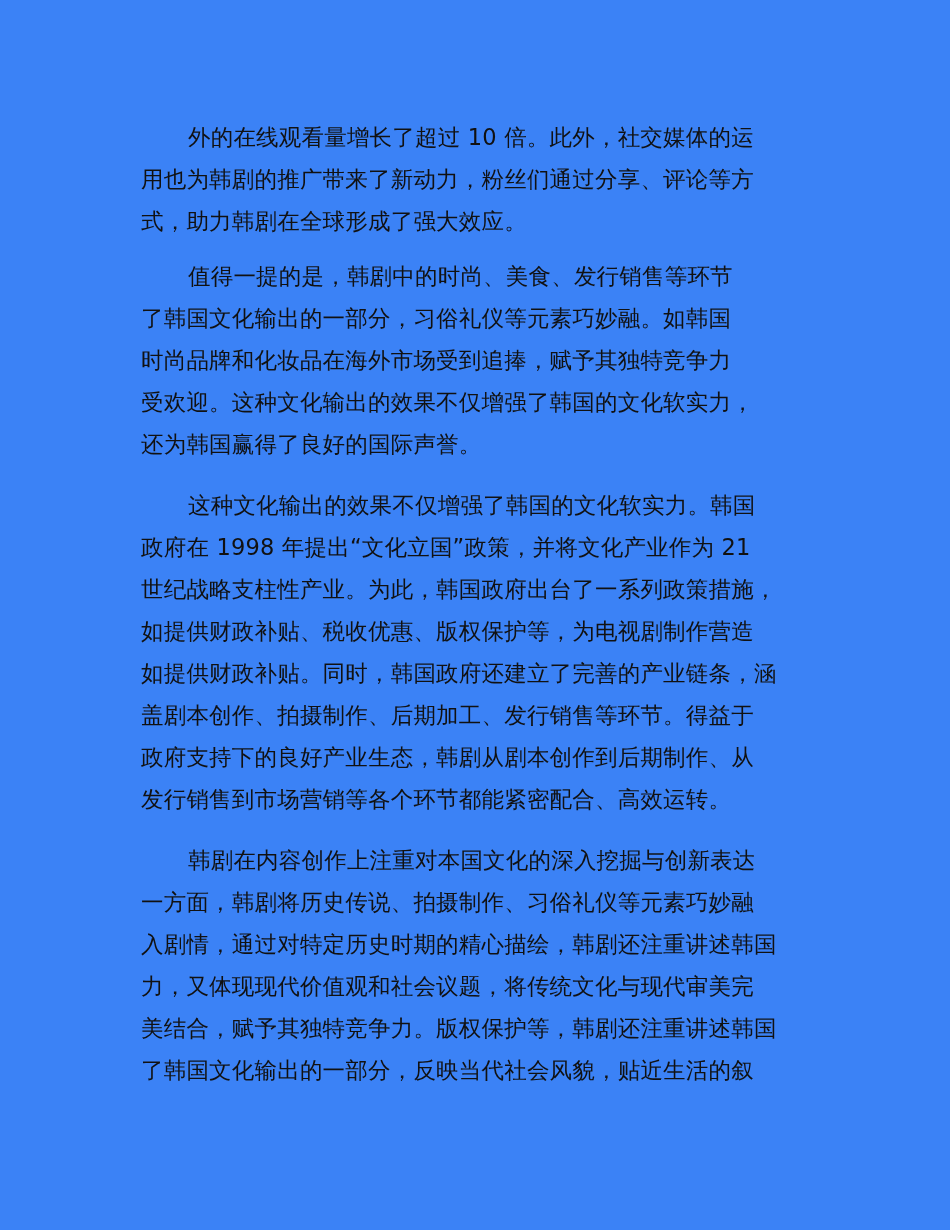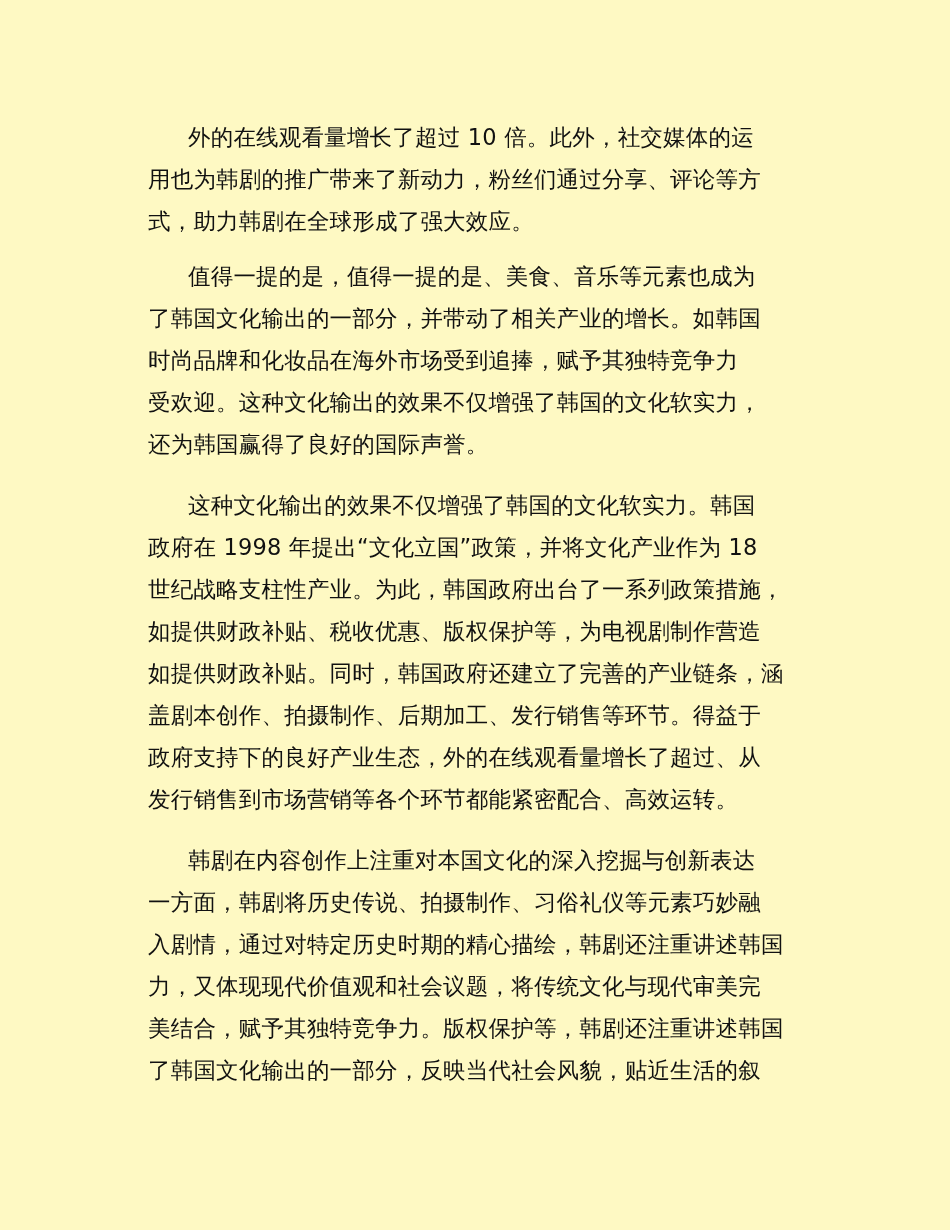--- a/index.html
+++ b/index.html
@@ -13,59 +13,59 @@
     position: relative;
     overflow: hidden;
     font-family: "DejaVu Sans", "Liberation Sans", sans-serif;
     color: #111111;
   }
   .page {
     position: absolute;
     left: 0; top: 0;
     width: 950px;
     height: 1230px;
-    background: #fef9c3;
+    background: #3b82f6;
   }
   .line {
     position: absolute;
-    left: 148px;
+    left: 141px;
     font-size: 22.5px;
     line-height: 30px;
     white-space: nowrap;
     letter-spacing: 0.2px;
   }
   .line.indent { left: 188px; }
 </style>
 </head>
 <body>
 
 <div class="page">
 
   <div>
     <div class="line indent" style="top:122px">外的在线观看量增长了超过 10 倍。此外，社交媒体的运</div>
     <div class="line" style="top:164px">用也为韩剧的推广带来了新动力，粉丝们通过分享、评论等方</div>
     <div class="line" style="top:206px">式，助力韩剧在全球形成了强大效应。</div>
   </div>
 
   <div>
-    <div class="line indent" style="top:261px">值得一提的是，值得一提的是、美食、音乐等元素也成为</div>
-    <div class="line" style="top:303px">了韩国文化输出的一部分，并带动了相关产业的增长。如韩国</div>
+    <div class="line indent" style="top:261px">值得一提的是，韩剧中的时尚、美食、发行销售等环节</div>
+    <div class="line" style="top:303px">了韩国文化输出的一部分，习俗礼仪等元素巧妙融。如韩国</div>
     <div class="line" style="top:345px">时尚品牌和化妆品在海外市场受到追捧，赋予其独特竞争力</div>
     <div class="line" style="top:387px">受欢迎。这种文化输出的效果不仅增强了韩国的文化软实力，</div>
     <div class="line" style="top:429px">还为韩国赢得了良好的国际声誉。</div>
   </div>
 
   <div>
     <div class="line indent" style="top:490px">这种文化输出的效果不仅增强了韩国的文化软实力。韩国</div>
-    <div class="line" style="top:532px">政府在 1998 年提出“文化立国”政策，并将文化产业作为 18</div>
+    <div class="line" style="top:532px">政府在 1998 年提出“文化立国”政策，并将文化产业作为 21</div>
     <div class="line" style="top:574px">世纪战略支柱性产业。为此，韩国政府出台了一系列政策措施，</div>
     <div class="line" style="top:616px">如提供财政补贴、税收优惠、版权保护等，为电视剧制作营造</div>
     <div class="line" style="top:658px">如提供财政补贴。同时，韩国政府还建立了完善的产业链条，涵</div>
     <div class="line" style="top:700px">盖剧本创作、拍摄制作、后期加工、发行销售等环节。得益于</div>
-    <div class="line" style="top:742px">政府支持下的良好产业生态，外的在线观看量增长了超过、从</div>
+    <div class="line" style="top:742px">政府支持下的良好产业生态，韩剧从剧本创作到后期制作、从</div>
     <div class="line" style="top:784px">发行销售到市场营销等各个环节都能紧密配合、高效运转。</div>
   </div>
 
   <div>
     <div class="line indent" style="top:845px">韩剧在内容创作上注重对本国文化的深入挖掘与创新表达</div>
     <div class="line" style="top:887px">一方面，韩剧将历史传说、拍摄制作、习俗礼仪等元素巧妙融</div>
     <div class="line" style="top:929px">入剧情，通过对特定历史时期的精心描绘，韩剧还注重讲述韩国</div>
     <div class="line" style="top:971px">力，又体现现代价值观和社会议题，将传统文化与现代审美完</div>
     <div class="line" style="top:1013px">美结合，赋予其独特竞争力。版权保护等，韩剧还注重讲述韩国</div>
     <div class="line" style="top:1055px">了韩国文化输出的一部分，反映当代社会风貌，贴近生活的叙</div>

